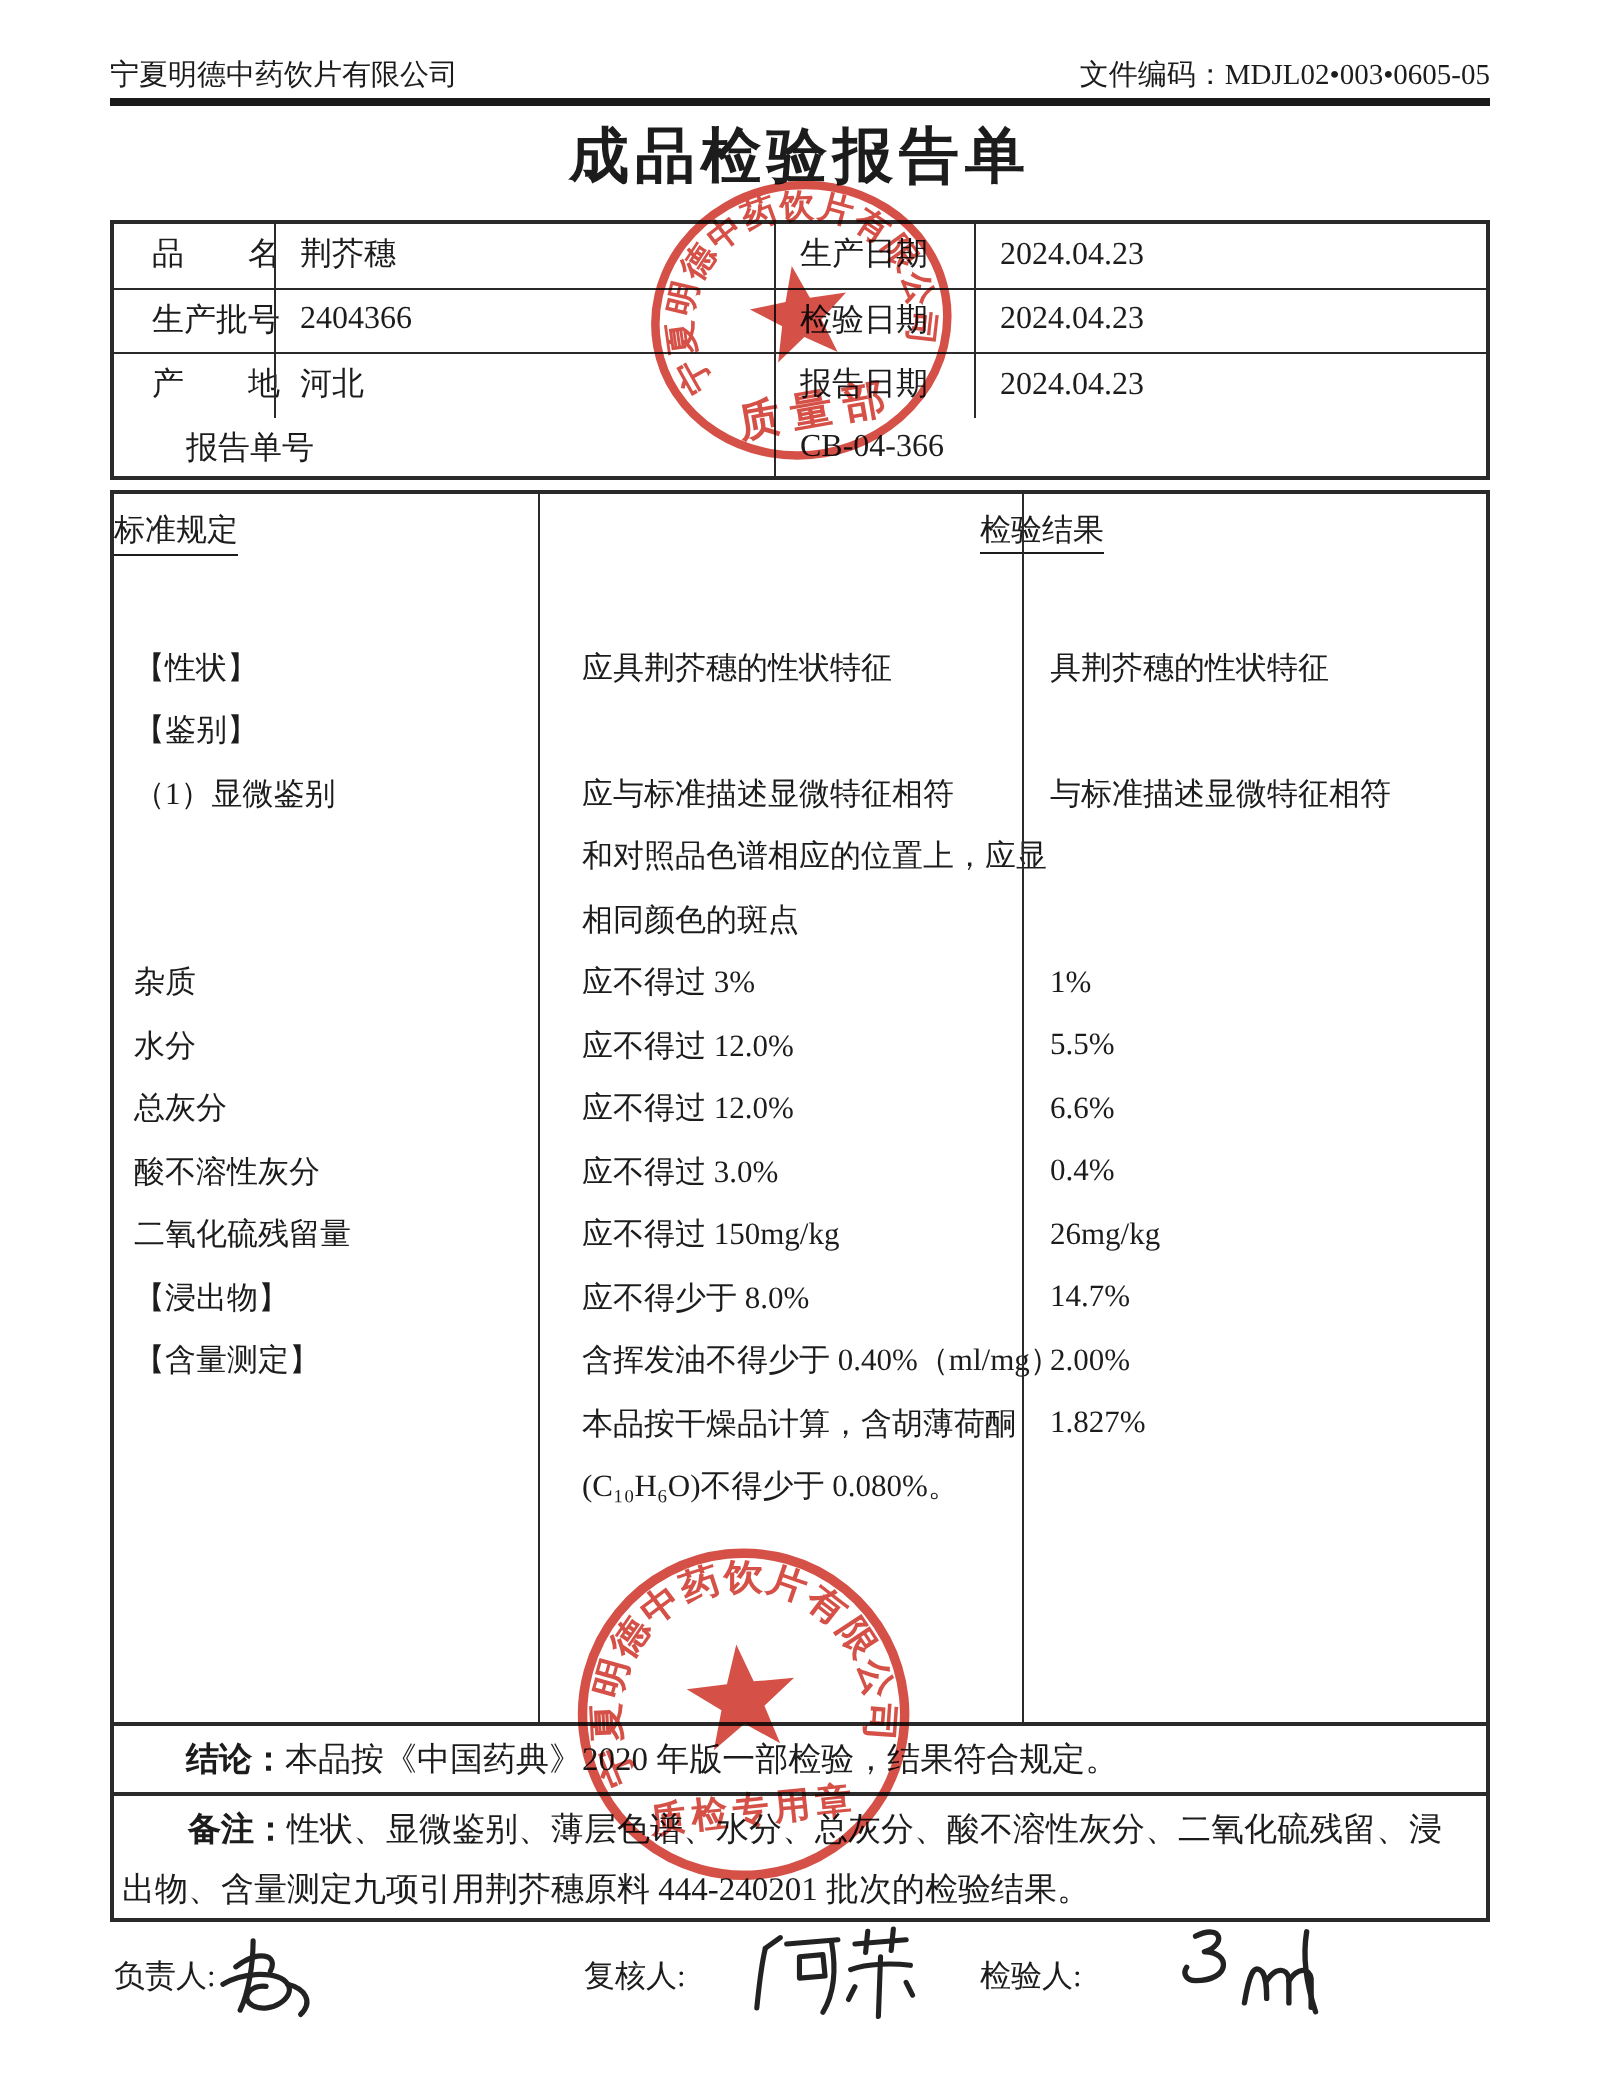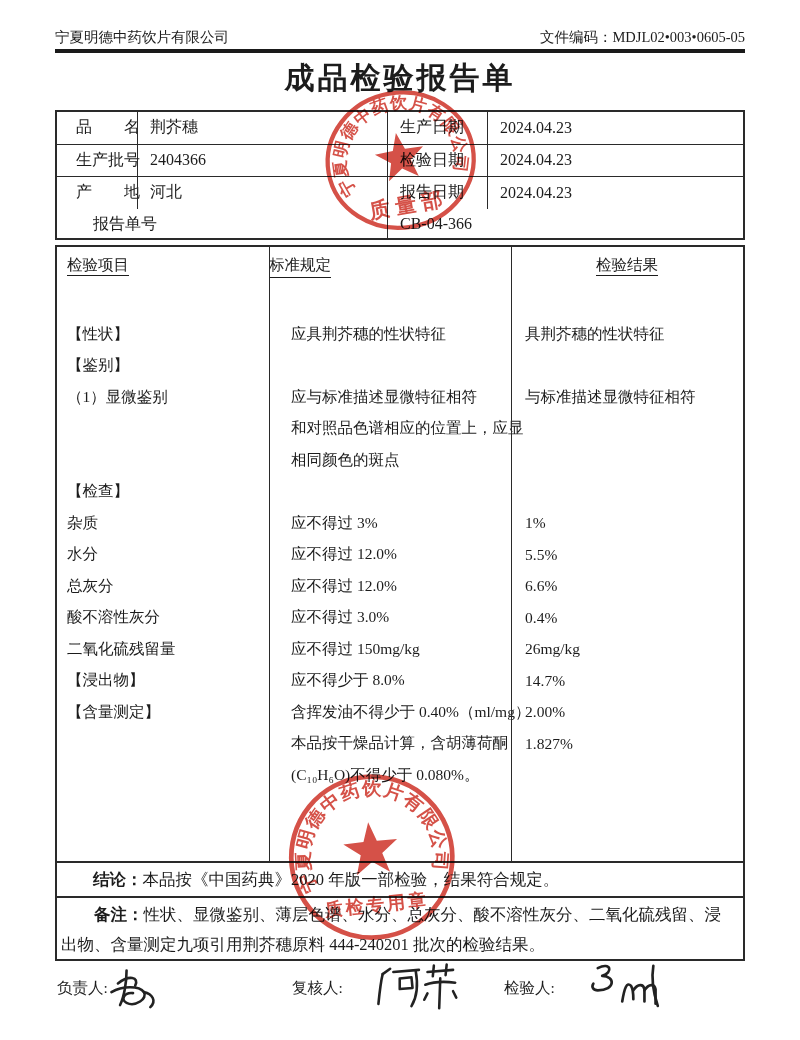--- a/index.html
+++ b/index.html
@@ -87,21 +87,20 @@
   <div class="irow">
     <div class="ic w-repl">报告单号</div>
     <div class="ic w-val2">CB-04-366</div>
   </div>
 </div>
 
 <div class="abs main-table" style="position:absolute;">
   <div class="vline vl1"></div>
   <div class="vline vl2"></div>
   <div class="thead">
-    <div class="th th1"><span>检验项目</span></div>
     <div class="th th2"><span>标准规定</span></div>
     <div class="th th3"><span>检验结果</span></div>
   </div>
   <div class="tbody">
       <div class="trow">
         <div class="tc c1">【性状】</div>
         <div class="tc c2">应具荆芥穗的性状特征</div>
         <div class="tc c3">具荆芥穗的性状特征</div>
       </div>
       <div class="trow">
@@ -118,25 +117,20 @@
         <div class="tc c1"></div>
         <div class="tc c2">和对照品色谱相应的位置上，应显</div>
         <div class="tc c3"></div>
       </div>
       <div class="trow">
         <div class="tc c1"></div>
         <div class="tc c2">相同颜色的斑点</div>
         <div class="tc c3"></div>
       </div>
       <div class="trow">
-        <div class="tc c1">【检查】</div>
-        <div class="tc c2"></div>
-        <div class="tc c3"></div>
-      </div>
-      <div class="trow">
         <div class="tc c1">杂质</div>
         <div class="tc c2">应不得过 3%</div>
         <div class="tc c3">1%</div>
       </div>
       <div class="trow">
         <div class="tc c1">水分</div>
         <div class="tc c2">应不得过 12.0%</div>
         <div class="tc c3">5.5%</div>
       </div>
       <div class="trow">
@@ -181,21 +175,21 @@
   <span class="bold">结论：</span>
     <span>本品按《中国药典》2020 年版一部检验，结果符合规定。</span>
 </div>
 
 <div class="abs remark-box">
   <div class="remark-p"><span class="bold">备注：</span><span>性状、显微鉴别、薄层色谱、水分、总灰分、酸不溶性灰分、二氧化硫残留、浸出物、含量测定九项引用荆芥穗原料 444-240201 批次的检验结果。</span></div>
 </div>
 
 <div class="abs f-label" style="left:57px;top:978px;">负责人:</div>
 <div class="abs f-label" style="left:292px;top:978px;">复核人:</div>
-<div class="abs f-label" style="left:504px;top:978px;">检验人:</div>
+<div class="abs f-label" style="left:490px;top:978px;">检验人:</div>
 
 <div class="abs sig" style="left:102px;top:964px;">
   <svg width="88" height="54" viewBox="0 0 80 50">
     <path d="M14,18 C24,10 34,12 30,20"></path>
     <path d="M22,6 C22,16 20,30 16,38"></path>
     <path d="M8,26 C18,20 34,20 38,26 C42,32 30,40 22,36 C16,33 20,26 28,27"></path>
     <path d="M38,26 C46,28 50,34 44,40"></path>
   </svg>
 </div>
 <div class="abs sig" style="left:372px;top:960px;">

